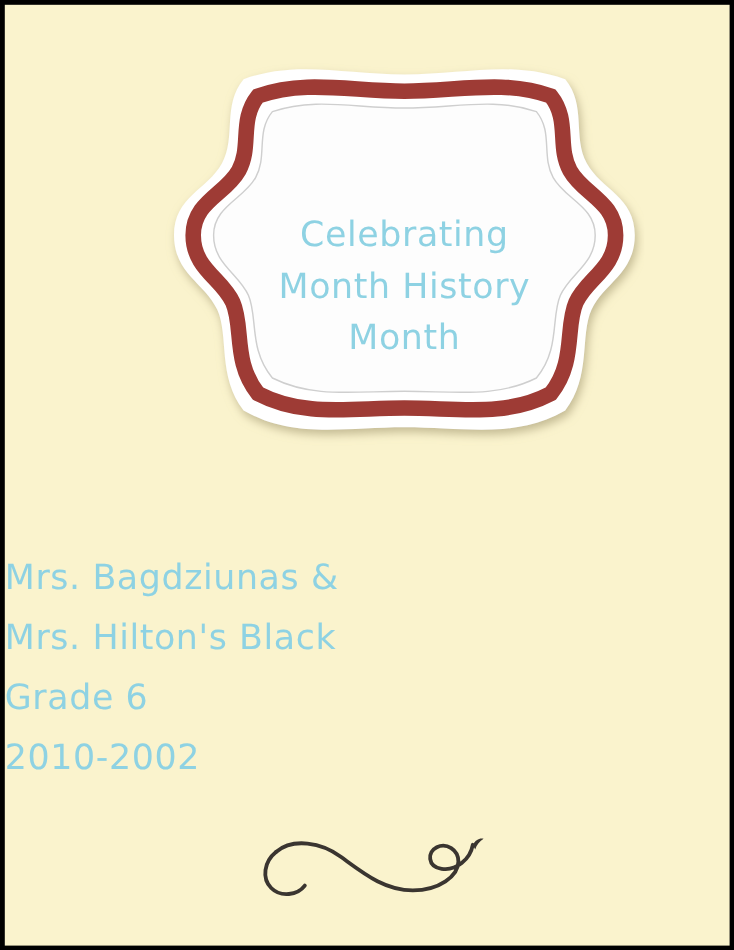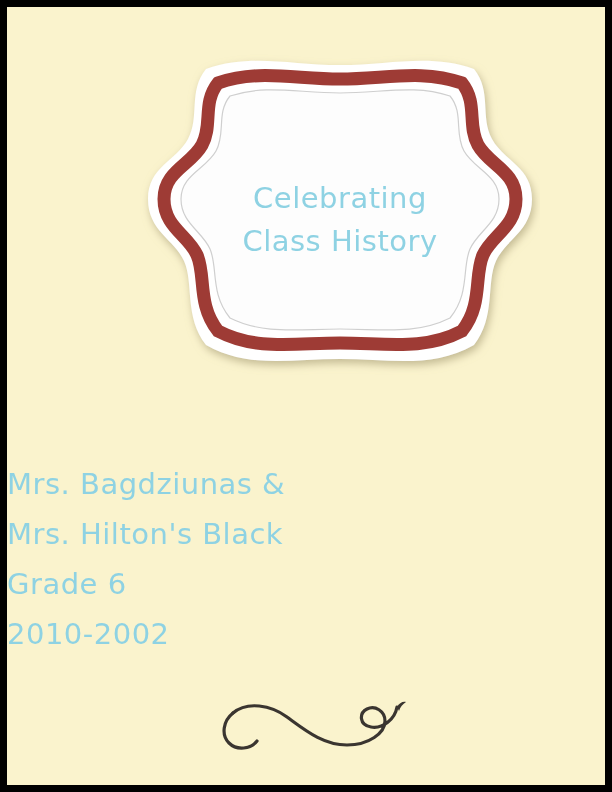--- a/index.html
+++ b/index.html
@@ -12,21 +12,21 @@
     background: #faf3cd;
     font-family: "DejaVu Sans", sans-serif;
     overflow: hidden;
     position: relative;
   }
   .page {
     position: relative;
     width: 612px;
     height: 792px;
     box-sizing: border-box;
-    border: 7px solid #000000;
+    border: 4px solid #000000;
     background: #faf3cd;
   }
 
   
   .plaque-wrap {
     position: absolute;
     left: 133px;
     top: 42px;
     width: 400px;
     height: 345px;
@@ -138,21 +138,22 @@
         C 276 286, 242 280, 200 280
         C 158 280, 124 286, 90 269
         C 70 245, 78 218, 70 200
         C 62 182, 41 174, 41 150
         C 41 126, 66 120, 76 102
         C 86 84, 76 64, 90 47 Z"></path>
     </svg>
 
     <div class="plaque-text">
       <span class="line">Celebrating</span>
-      <span class="line">Class History</span>
+      <span class="line">Month History</span>
+      <span class="line">Month</span>
     </div>
   </div>
 
   <div class="class-info">
     <span class="line">Mrs. Bagdziunas &amp;</span>
     <span class="line">Mrs. Hilton's Black</span>
     <span class="line">Grade 6</span>
     <span class="line">2010-2002</span>
   </div>
 

